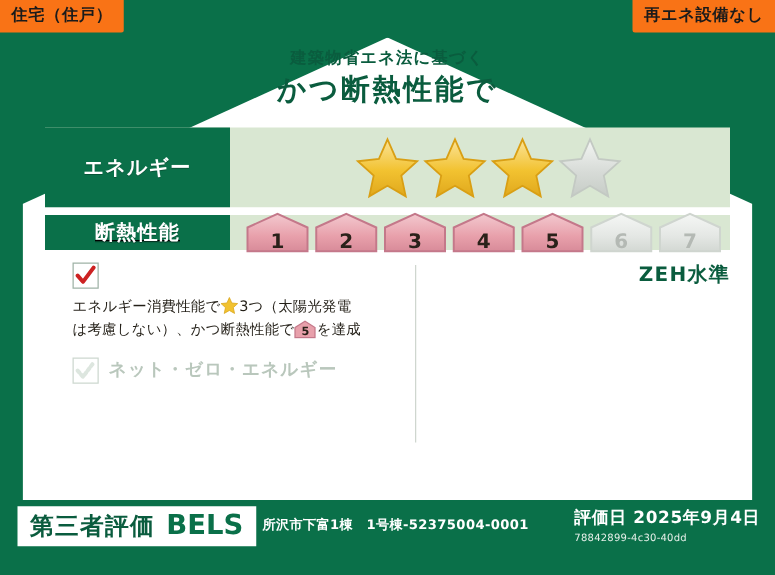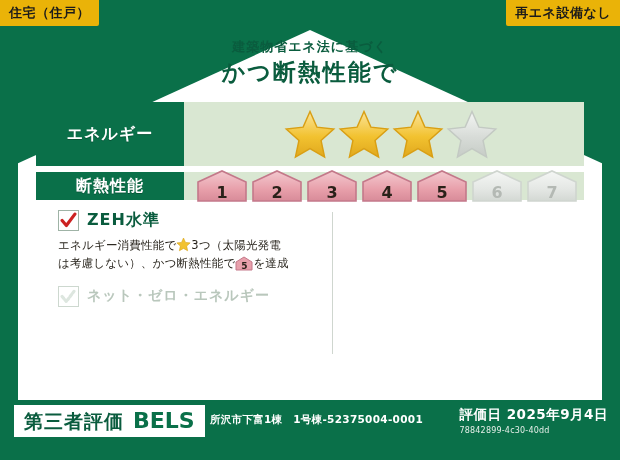--- a/index.html
+++ b/index.html
@@ -8,21 +8,21 @@
     font-family:"DejaVu Sans","Liberation Sans",sans-serif;
     background:#ffffff;
   }
   #label{
     position:relative;width:620px;height:460px;
     background:#0a7049;
     box-sizing:border-box;
   }
   
   .corner-tag{
-    position:absolute;top:0;background:#eab308;
+    position:absolute;top:0;background:#f97316;
     color:#1b1b1b;font-weight:bold;font-size:13px;
     padding:6px 9px 7px 9px;line-height:1;
     letter-spacing:0.5px;white-space:nowrap;
     z-index:6;
   }
   .corner-tag.left{left:0;border-bottom-right-radius:2px;}
   .corner-tag.right{right:0;border-bottom-left-radius:2px;}
 
   
   .house{
@@ -58,21 +58,21 @@
     text-shadow:0 1px 0 rgba(0,0,0,.25);
   }
   .rvalue{position:relative;z-index:2;flex:1;display:flex;align-items:center;justify-content:center;}
 
   
   .energy-row{height:64px;}
   .stars{display:flex;gap:2px;align-items:center;padding-left:14px;}
   .star{width:52px;height:50px;display:block;}
 
   
-  .insul-row{height:28px;}
+  .insul-row{height:28px;text-decoration:underline;}
   .houses{display:flex;gap:3px;align-items:center;padding-left:6px;}
   .hbox{position:relative;width:52px;height:34px;}
   .hbox svg{display:block;width:52px;height:34px;}
   .hnum{
     position:absolute;left:0;right:0;bottom:2px;text-align:center;
     font-size:16px;font-weight:bold;line-height:1;color:#2a2119;
   }
   .hbox.off .hnum{color:#b4b9b4;}
 
   
@@ -85,21 +85,21 @@
 
   .cost-head{display:flex;align-items:center;gap:8px;margin-top:2px;}
   .cost-head .line{flex:1;height:1px;background:#0a5c3e;}
   .cost-title{font-size:14px;font-weight:bold;color:#0a5c3e;letter-spacing:1px;white-space:nowrap;}
   .cost-value{
     margin-top:34px;text-align:center;font-size:22px;font-weight:bold;
     color:#0a5c3e;letter-spacing:2px;
   }
   .cost-rule{position:absolute;left:8px;right:18px;bottom:6px;height:1px;background:#0a5c3e;}
 
-  .zeh-head{display:flex;align-items:center;gap:8px;}
+  .zeh-head{display:flex;align-items:center;gap:8px;justify-content:space-between;}
   .chk{
     width:19px;height:19px;flex:0 0 19px;border:1.5px solid #9fb3a6;background:#fff;
     display:flex;align-items:center;justify-content:center;
   }
   .chk svg{width:17px;height:17px;display:block;}
   .zeh-title{font-size:16px;font-weight:bold;color:#0a5c3e;letter-spacing:1px;}
   .zeh-desc{
     margin-top:6px;font-size:11.5px;line-height:1.55;color:#231f17;letter-spacing:0.2px;
   }
   .inline-star{display:inline-block;vertical-align:-3px;width:15px;height:15px;}

